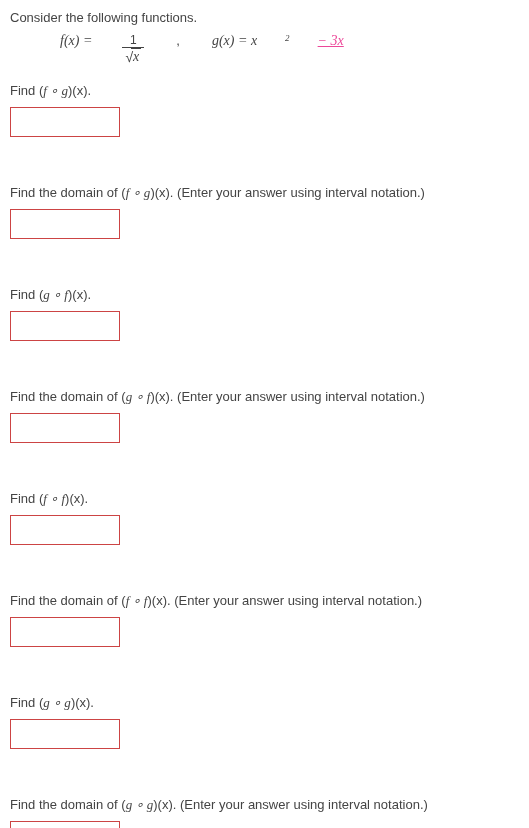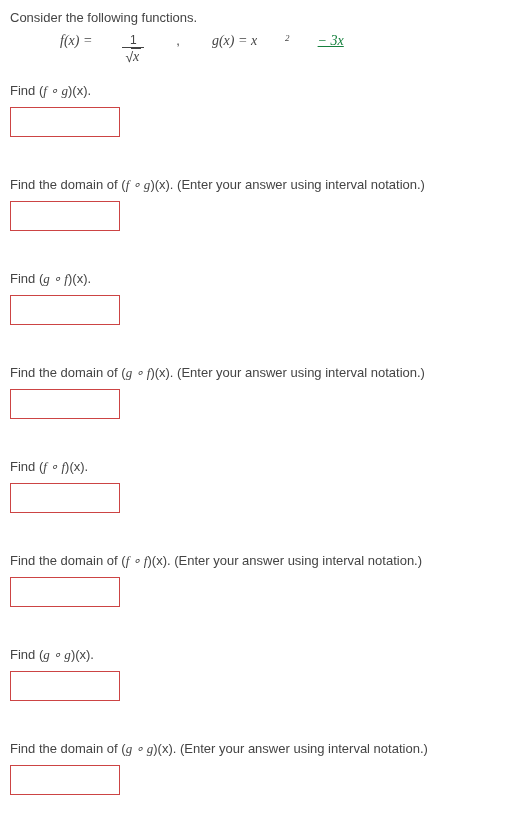--- a/index.html
+++ b/index.html
@@ -53,25 +53,25 @@
     .sqrt-content {
       border-top: 1px solid #444;
       padding: 0 2px;
       margin-left: -2px;
     }
     .sup {
       font-size: 9px;
       vertical-align: super;
     }
     .red {
-      color: #15803d;
+      color: #ec4899;
       text-decoration: underline;
     }
     .prompt {
-      margin-top: 8px;
+      margin-top: 16px;
       margin-bottom: 8px;
     }
     .answer-box {
       width: 110px;
       height: 30px;
       border: 1px solid #888;
       background: #fff;
       margin-bottom: 32px;
       font-family: Arial, sans-serif;
       font-size: 13px;

